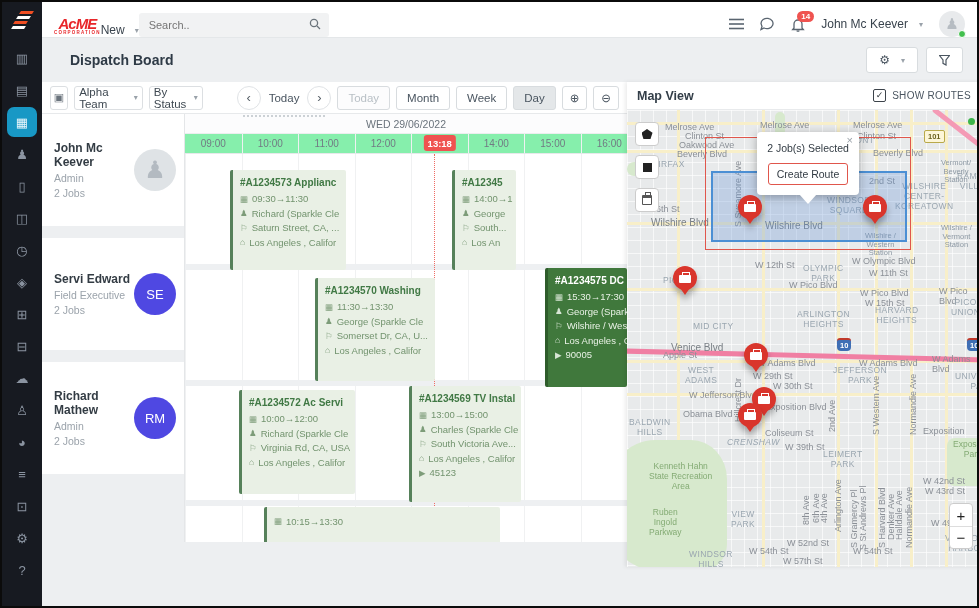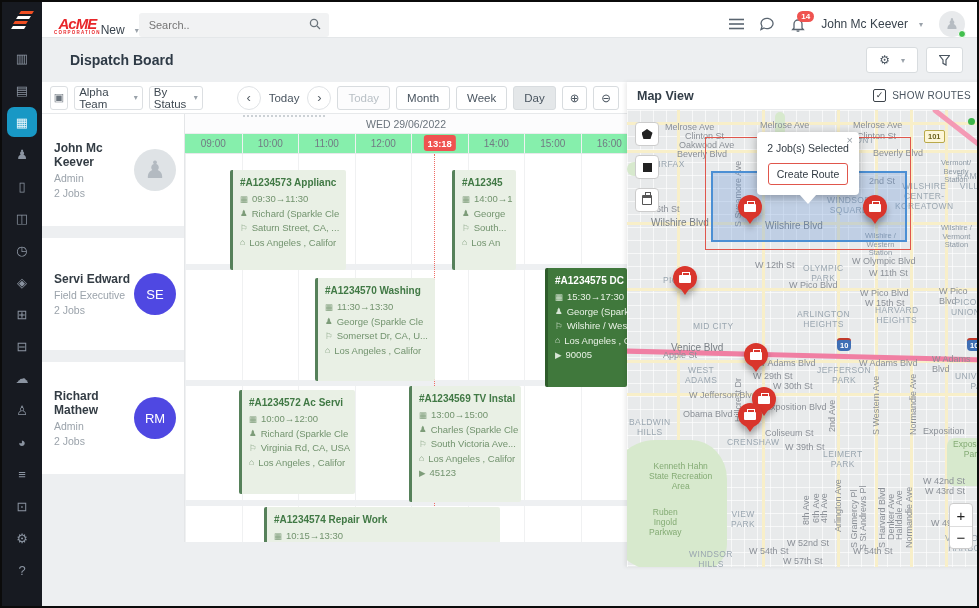--- a/index.html
+++ b/index.html
@@ -411,21 +411,20 @@
             <span class="jli">⌂</span>
             <span>Los Angeles , Califor</span>
           </div>
         <div class="jl">
             <span class="jli">▶</span>
             <span>45123</span>
           </div>
       </div>
 
       <div class="jcard" style="left:79px;top:353px;width:236px;height:60px">
-        <div class="jt">#A1234574 Repair Work</div>
         <div class="jl">
             <span class="jli">▦</span>
             <span>10:15→13:30</span>
           </div>
       </div>
     </div>
   </div>
 
   <section class="map-panel">
     <div class="map-head">
@@ -552,25 +551,25 @@
         <span class="ml dist" style="left: 36px; top: 166px;">PICO</span>
         <span class="ml dist" style="left: 324px; top: 188px;">PICO
 UNION</span>
         <span class="ml dist" style="left: 66px; top: 212px;">MID CITY</span>
         <span class="ml dist" style="left: 170px; top: 200px;">ARLINGTON
 HEIGHTS</span>
         <span class="ml dist" style="left: 248px; top: 196px;">HARVARD
 HEIGHTS</span>
         <span class="ml dist" style="left: 58px; top: 256px;">WEST
 ADAMS</span>
-        <span class="ml dist" style="left: 190px; top: 256px;">JEFFERSON
+        <span class="ml dist" style="left: 206px; top: 256px;">JEFFERSON
 PARK</span>
         <span class="ml dist" style="left: 2px; top: 308px;">BALDWIN
 HILLS</span>
-        <span class="ml dist" style="left: 100px; top: 328px;">CRENSHAW</span>
+        <span class="ml dist" style="left: 100px; top: 328px; font-style: italic;">CRENSHAW</span>
         <span class="ml dist" style="left: 196px; top: 340px;">LEIMERT
 PARK</span>
         <span class="ml dist" style="left: 104px; top: 400px;">VIEW
 PARK</span>
         <span class="ml dist" style="left: 62px; top: 440px;">WINDSOR
 HILLS</span>
         <span class="ml dist" style="left: 328px; top: 262px;">UNIVERSITY
 PARK</span>
         <span class="ml dist" style="left: 318px; top: 424px;">VERMONT
 HARBOR</span>

